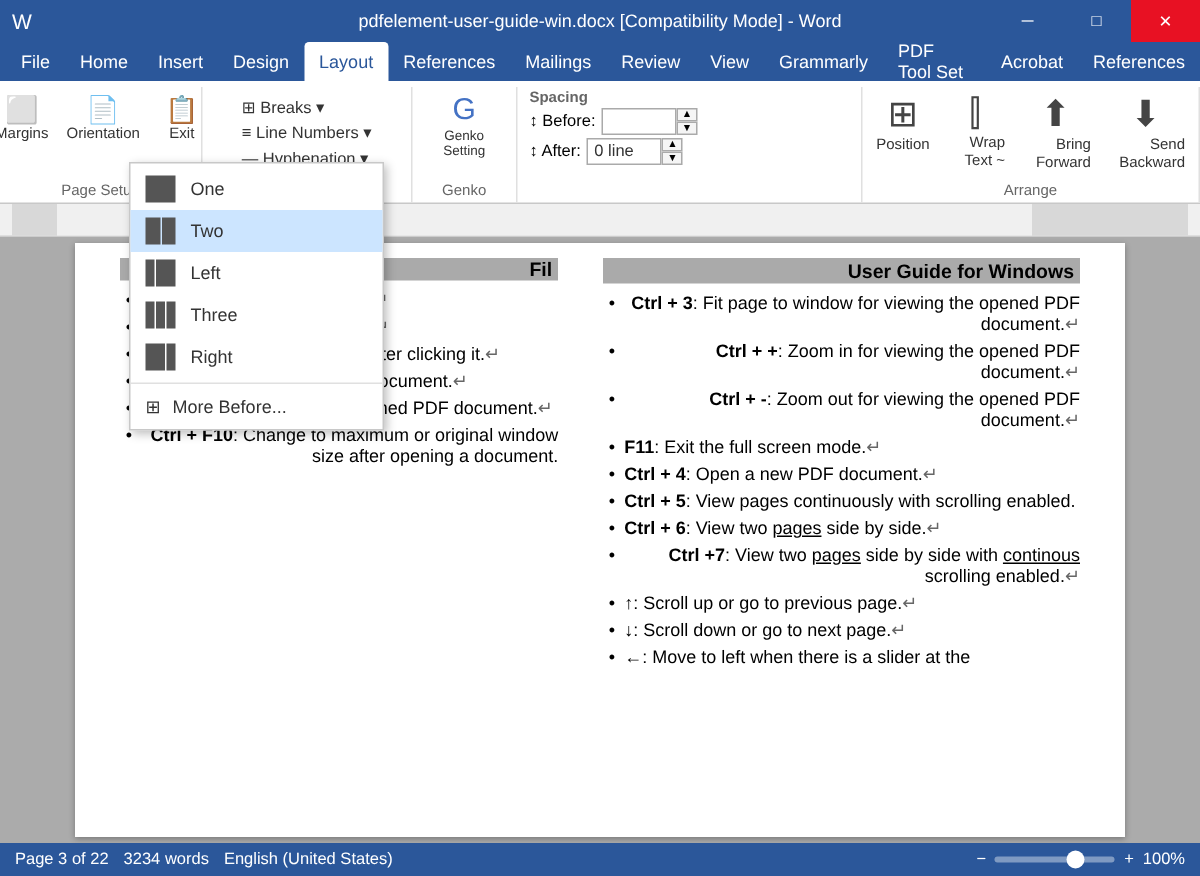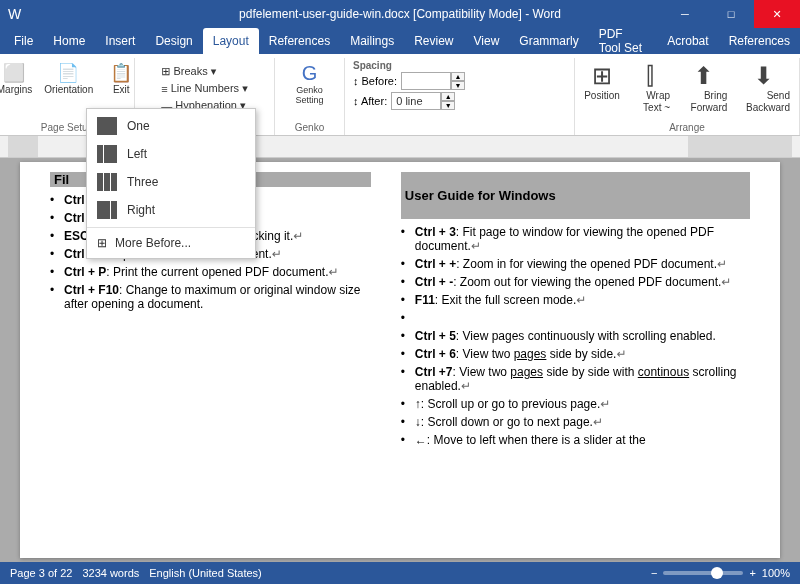--- a/index.html
+++ b/index.html
@@ -449,21 +449,21 @@
     </div>
     <div class="ribbon-group-label">Arrange</div>
   </div>
 </div>
 
 <div class="ruler">
   <div class="ruler-marks" style="background: linear-gradient(to right, #d8d8d8 0 30px, #f0f0f0 30px 680px, #d8d8d8 680px 100%); height:100%; width:100%;"></div>
 </div>
 
 <div class="doc-area">
-  <div class="doc-page" style="width:760px; margin:4px auto; padding:10px 30px; height:calc(100% - 8px); overflow:hidden;">
+  <div class="doc-page" style="width:700px; margin:4px auto; padding:10px 30px; height:calc(100% - 8px); overflow:hidden;text-align:right;">
     <div style="display:flex; gap:30px; height:100%;">
 
       <div style="display:flex; flex-direction:column; width:340px;">
         <div style="font-size:13px; font-weight:bold; margin-bottom:6px; background:#aaa; display:inline-block; padding:0 4px;">Fil</div>
         <div class="doc-bullet">
           <span class="bullet-dot">•</span>
           <span><b>Ctrl + Z</b>: Undo your last step.<span style="color:#666;">↵</span></span>
         </div>
         <div class="doc-bullet">
           <span class="bullet-dot">•</span>
@@ -481,39 +481,40 @@
           <span class="bullet-dot">•</span>
           <span><b>Ctrl + P</b>: Print the current opened PDF document.<span style="color:#666;">↵</span></span>
         </div>
         <div class="doc-bullet">
           <span class="bullet-dot">•</span>
           <span><b>Ctrl + F10</b>: Change to maximum or original window size after opening a document.</span>
         </div>
       </div>
 
       <div style="display:flex; flex-direction:column; width:370px;">
-        <div style="font-size:13px; font-weight:bold; margin-bottom:6px; background:#aaa; display:inline-block; padding:16px 4px;">User Guide for Windows</div>
+        <div style="font-size:13px; font-weight:bold; margin-bottom:6px; background:#aaa; display:inline-block; padding:1px 4px;">User Guide for Windows</div>
         <div class="doc-bullet">
           <span class="bullet-dot">•</span>
           <span><b>Ctrl + 3</b>: Fit page to window for viewing the opened PDF document.<span style="color:#666;">↵</span></span>
         </div>
         <div class="doc-bullet">
           <span class="bullet-dot">•</span>
           <span><b>Ctrl + +</b>: Zoom in for viewing the opened PDF document.<span style="color:#666;">↵</span></span>
         </div>
         <div class="doc-bullet">
           <span class="bullet-dot">•</span>
           <span><b>Ctrl + -</b>: Zoom out for viewing the opened PDF document.<span style="color:#666;">↵</span></span>
         </div>
         <div class="doc-bullet">
           <span class="bullet-dot">•</span>
           <span><b>F11</b>: Exit the full screen mode.<span style="color:#666;">↵</span></span>
         </div>
         <div class="doc-bullet">
           <span class="bullet-dot">•</span>
+          <span><b>Ctrl + 4</b>: Open a new PDF document.<span style="color:#666;">↵</span></span>
         </div>
         <div class="doc-bullet">
           <span class="bullet-dot">•</span>
           <span><b>Ctrl + 5</b>: View pages continuously with scrolling enabled.</span>
         </div>
         <div class="doc-bullet">
           <span class="bullet-dot">•</span>
           <span><b>Ctrl + 6</b>: View two <span style="text-decoration:underline;">pages</span> side by side.<span style="color:#666;">↵</span></span>
         </div>
         <div class="doc-bullet">
@@ -554,20 +555,27 @@
 
 <div class="dropdown-menu">
 
   <div class="menu-item">
     <div class="col-icon">
       <div class="col-bar" style="width:100%;"></div>
     </div>
     <span>One</span>
   </div>
 
+  <div class="menu-item active-item">
+    <div class="col-icon">
+      <div class="col-bar"></div>
+      <div class="col-bar"></div>
+    </div>
+    <span>Two</span>
+  </div>
 
   <div class="menu-item">
     <div class="col-icon">
       <div class="col-bar" style="flex:1;"></div>
       <div class="col-bar" style="flex:2;"></div>
     </div>
     <span>Left</span>
   </div>
 
   <div class="menu-item">

